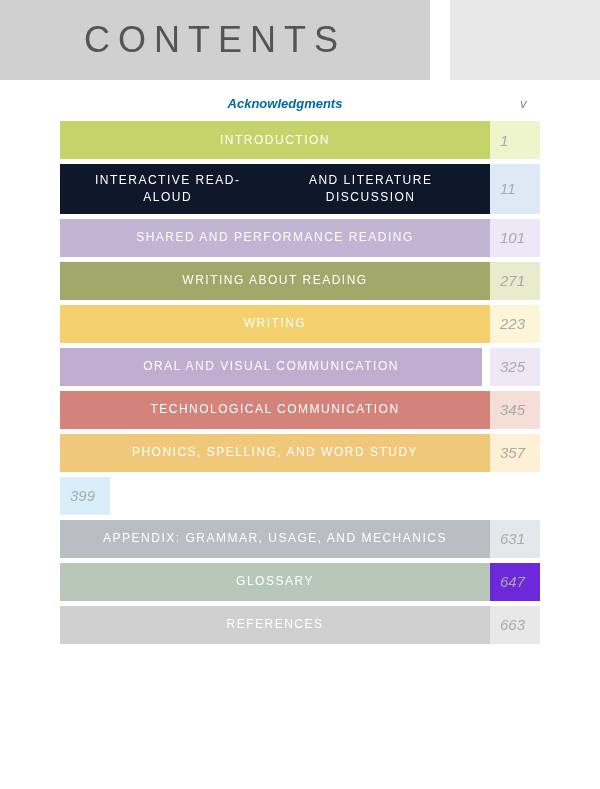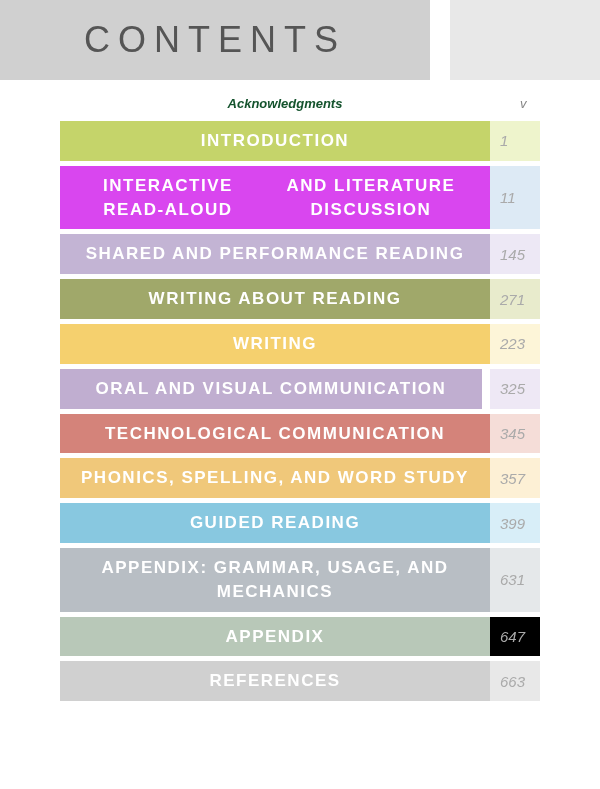--- a/index.html
+++ b/index.html
@@ -60,21 +60,21 @@
 
     .acknowledgments-row {
       display: flex;
       align-items: center;
       padding: 6px 0 10px 0;
     }
 
     .ack-label {
       font-style: italic;
       font-size: 13px;
-      color: #14532d;
+      color: #0369a1;
       flex: 1;
       text-align: center;
       font-weight: 600;
     }
 
     .ack-page {
       font-style: italic;
       font-size: 13px;
       color: #888;
       min-width: 30px;
@@ -88,30 +88,30 @@
       margin-bottom: 5px;
       min-height: 38px;
     }
 
     .toc-label {
       flex: 1;
       display: flex;
       align-items: center;
       justify-content: center;
       text-align: center;
-      font-size: 17px;
-      font-weight: 700;
+      font-size: 12px;
+      font-weight: 400;
       letter-spacing: 1.5px;
       color: #ffffff;
       padding: 8px 12px;
       line-height: 1.4;
     }
 
     .color-green    { background-color: #c5d46a; }
-    .color-blue     { background-color: #d946ef; }
+    .color-blue     { background-color: #0f172a; }
     .color-lavender { background-color: #c3b4d4; text-align: right; }
     .color-olive    { background-color: #a0a86a; }
     .color-yellow   { background-color: #f5d06e; }
     .color-purple   { background-color: #c0aed0; }
     .color-salmon   { background-color: #d4837a; }
     .color-peach    { background-color: #f0c87a; }
     .color-skyblue  { background-color: #88c8e0; }
     .color-gray     { background-color: #b8bec4; }
     .color-sage     { background-color: #b8c8b8; }
     .color-lightgray { background-color: #d0d0d0; }
@@ -119,21 +119,21 @@
     .bg-green-light    { background-color: #eef4cc; }
     .bg-blue-light     { background-color: #ddeaf5; text-align: center; }
     .bg-lavender-light { background-color: #ede8f5; }
     .bg-olive-light    { background-color: #e8ebcc; }
     .bg-yellow-light   { background-color: #fdf5d8; }
     .bg-purple-light   { background-color: #eee8f5; margin-left: 8px; }
     .bg-salmon-light   { background-color: #f5ddd8; }
     .bg-peach-light    { background-color: #fdf0d5; }
     .bg-skyblue-light  { background-color: #d8eef8; }
     .bg-gray-light     { background-color: #e5e8ea; }
-    .bg-sage-light     { background-color: #000000; }
+    .bg-sage-light     { background-color: #6d28d9; }
     .bg-lightgray-light { background-color: #e8e8e8; }
 
     .toc-page-cell {
       min-width: 50px;
       display: flex;
       align-items: center;
       justify-content: flex-start;
       padding-left: 10px;
       font-style: italic;
       font-size: 15px;
@@ -165,21 +165,21 @@
         <div class="toc-row">
           <div class="toc-label color-blue">
             <span>INTERACTIVE READ-ALOUD</span>
             <br>
             <span>AND LITERATURE DISCUSSION</span>
           </div>
           <div class="toc-page-cell bg-blue-light">11</div>
         </div>
         <div class="toc-row">
           <div class="toc-label color-lavender">SHARED AND PERFORMANCE READING</div>
-          <div class="toc-page-cell bg-lavender-light">145</div>
+          <div class="toc-page-cell bg-lavender-light">101</div>
         </div>
         <div class="toc-row">
           <div class="toc-label color-olive">WRITING ABOUT READING</div>
           <div class="toc-page-cell bg-olive-light">271</div>
         </div>
         <div class="toc-row">
           <div class="toc-label color-yellow">WRITING</div>
           <div class="toc-page-cell bg-yellow-light">223</div>
         </div>
         <div class="toc-row">
@@ -188,29 +188,28 @@
         </div>
         <div class="toc-row">
           <div class="toc-label color-salmon">TECHNOLOGICAL COMMUNICATION</div>
           <div class="toc-page-cell bg-salmon-light">345</div>
         </div>
         <div class="toc-row">
           <div class="toc-label color-peach">PHONICS, SPELLING, AND WORD STUDY</div>
           <div class="toc-page-cell bg-peach-light">357</div>
         </div>
         <div class="toc-row">
-          <div class="toc-label color-skyblue">GUIDED READING</div>
           <div class="toc-page-cell bg-skyblue-light">399</div>
         </div>
         <div class="toc-row">
           <div class="toc-label color-gray">APPENDIX: GRAMMAR, USAGE, AND MECHANICS</div>
           <div class="toc-page-cell bg-gray-light">631</div>
         </div>
         <div class="toc-row">
-          <div class="toc-label color-sage">APPENDIX</div>
+          <div class="toc-label color-sage">GLOSSARY</div>
           <div class="toc-page-cell bg-sage-light">647</div>
         </div>
         <div class="toc-row">
           <div class="toc-label color-lightgray">REFERENCES</div>
           <div class="toc-page-cell bg-lightgray-light">663</div>
         </div>
       </div>
   </div>
 </div>
 

